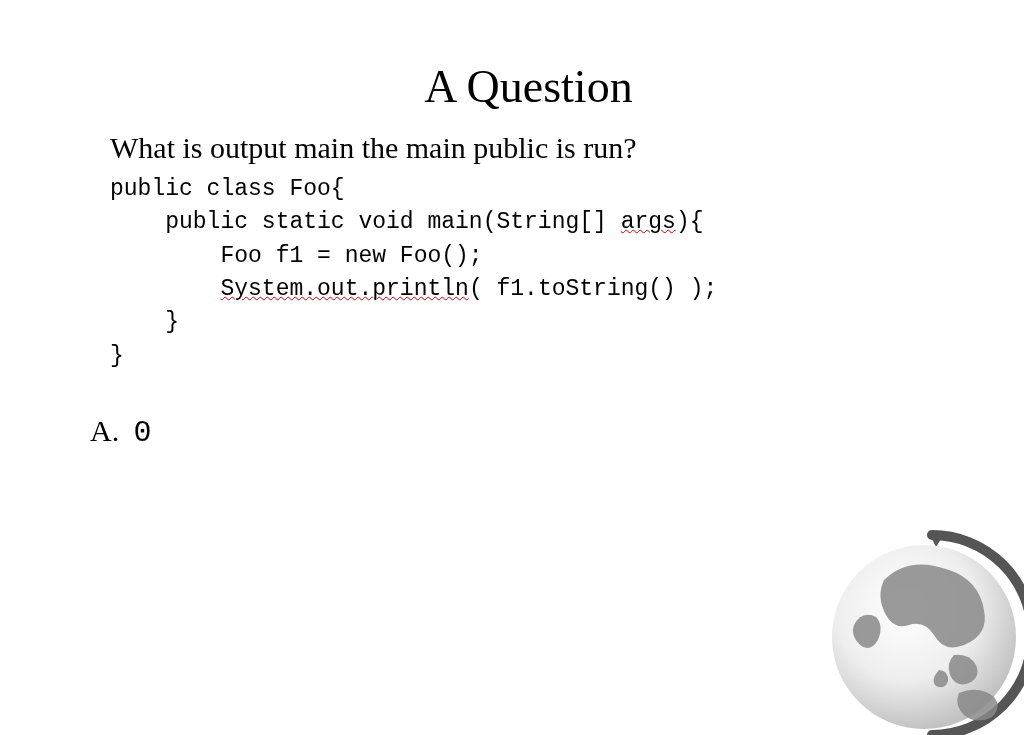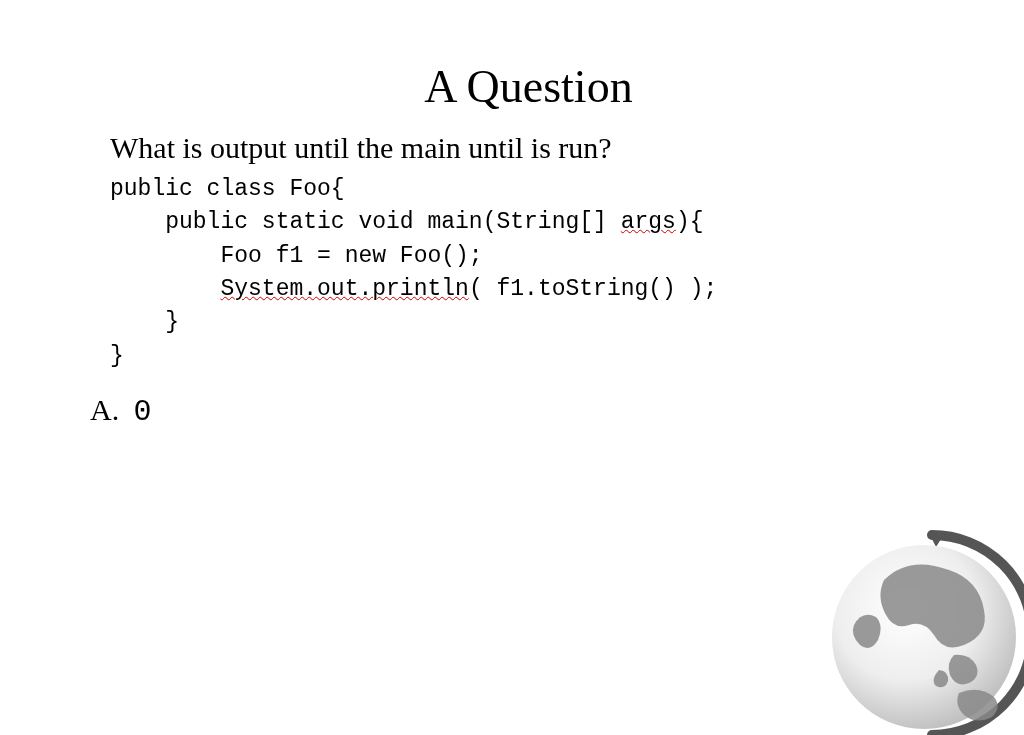--- a/index.html
+++ b/index.html
@@ -36,21 +36,21 @@
     .code-inline {
       font-family: Liberation Serif, serif;
       font-size: 30px;
     }
     .code-block {
       font-family: "Courier New", Courier, monospace;
       font-size: 23px;
       white-space: pre;
       margin-left: 20px;
       line-height: 1.45;
-      margin-bottom: 11px;
+      margin-bottom: 32px;
     }
     .squiggle {
       text-decoration-line: underline;
       -webkit-text-decoration-line: underline;
       text-decoration-style: wavy;
       -webkit-text-decoration-style: wavy;
       text-decoration-color: #cc0000;
       -webkit-text-decoration-color: #cc0000;
       text-decoration-thickness: 1px;
     }
@@ -78,21 +78,21 @@
     }
   </style>
 </head>
 <body>
 
 <div class="slide">
 
   <h1 class="title">A Question</h1>
 
   <p class="question">
-    <span>What is output until the </span><span class="code-inline">main</span><span> until is run?</span>
+    <span>What is output main the </span><span class="code-inline">main</span><span> public is run?</span>
   </p>
 
   <div class="code-block"><span>public class Foo{</span>
 <span>    public static void main(String[] </span><span class="squiggle">args</span><span>){</span>
 <span>        Foo f1 = new Foo();</span>
 <span>        </span><span class="squiggle">System.out.println</span><span>( f1.toString() );</span>
 <span>    }</span>
 <span>}</span></div>
 
   <div class="answers">

